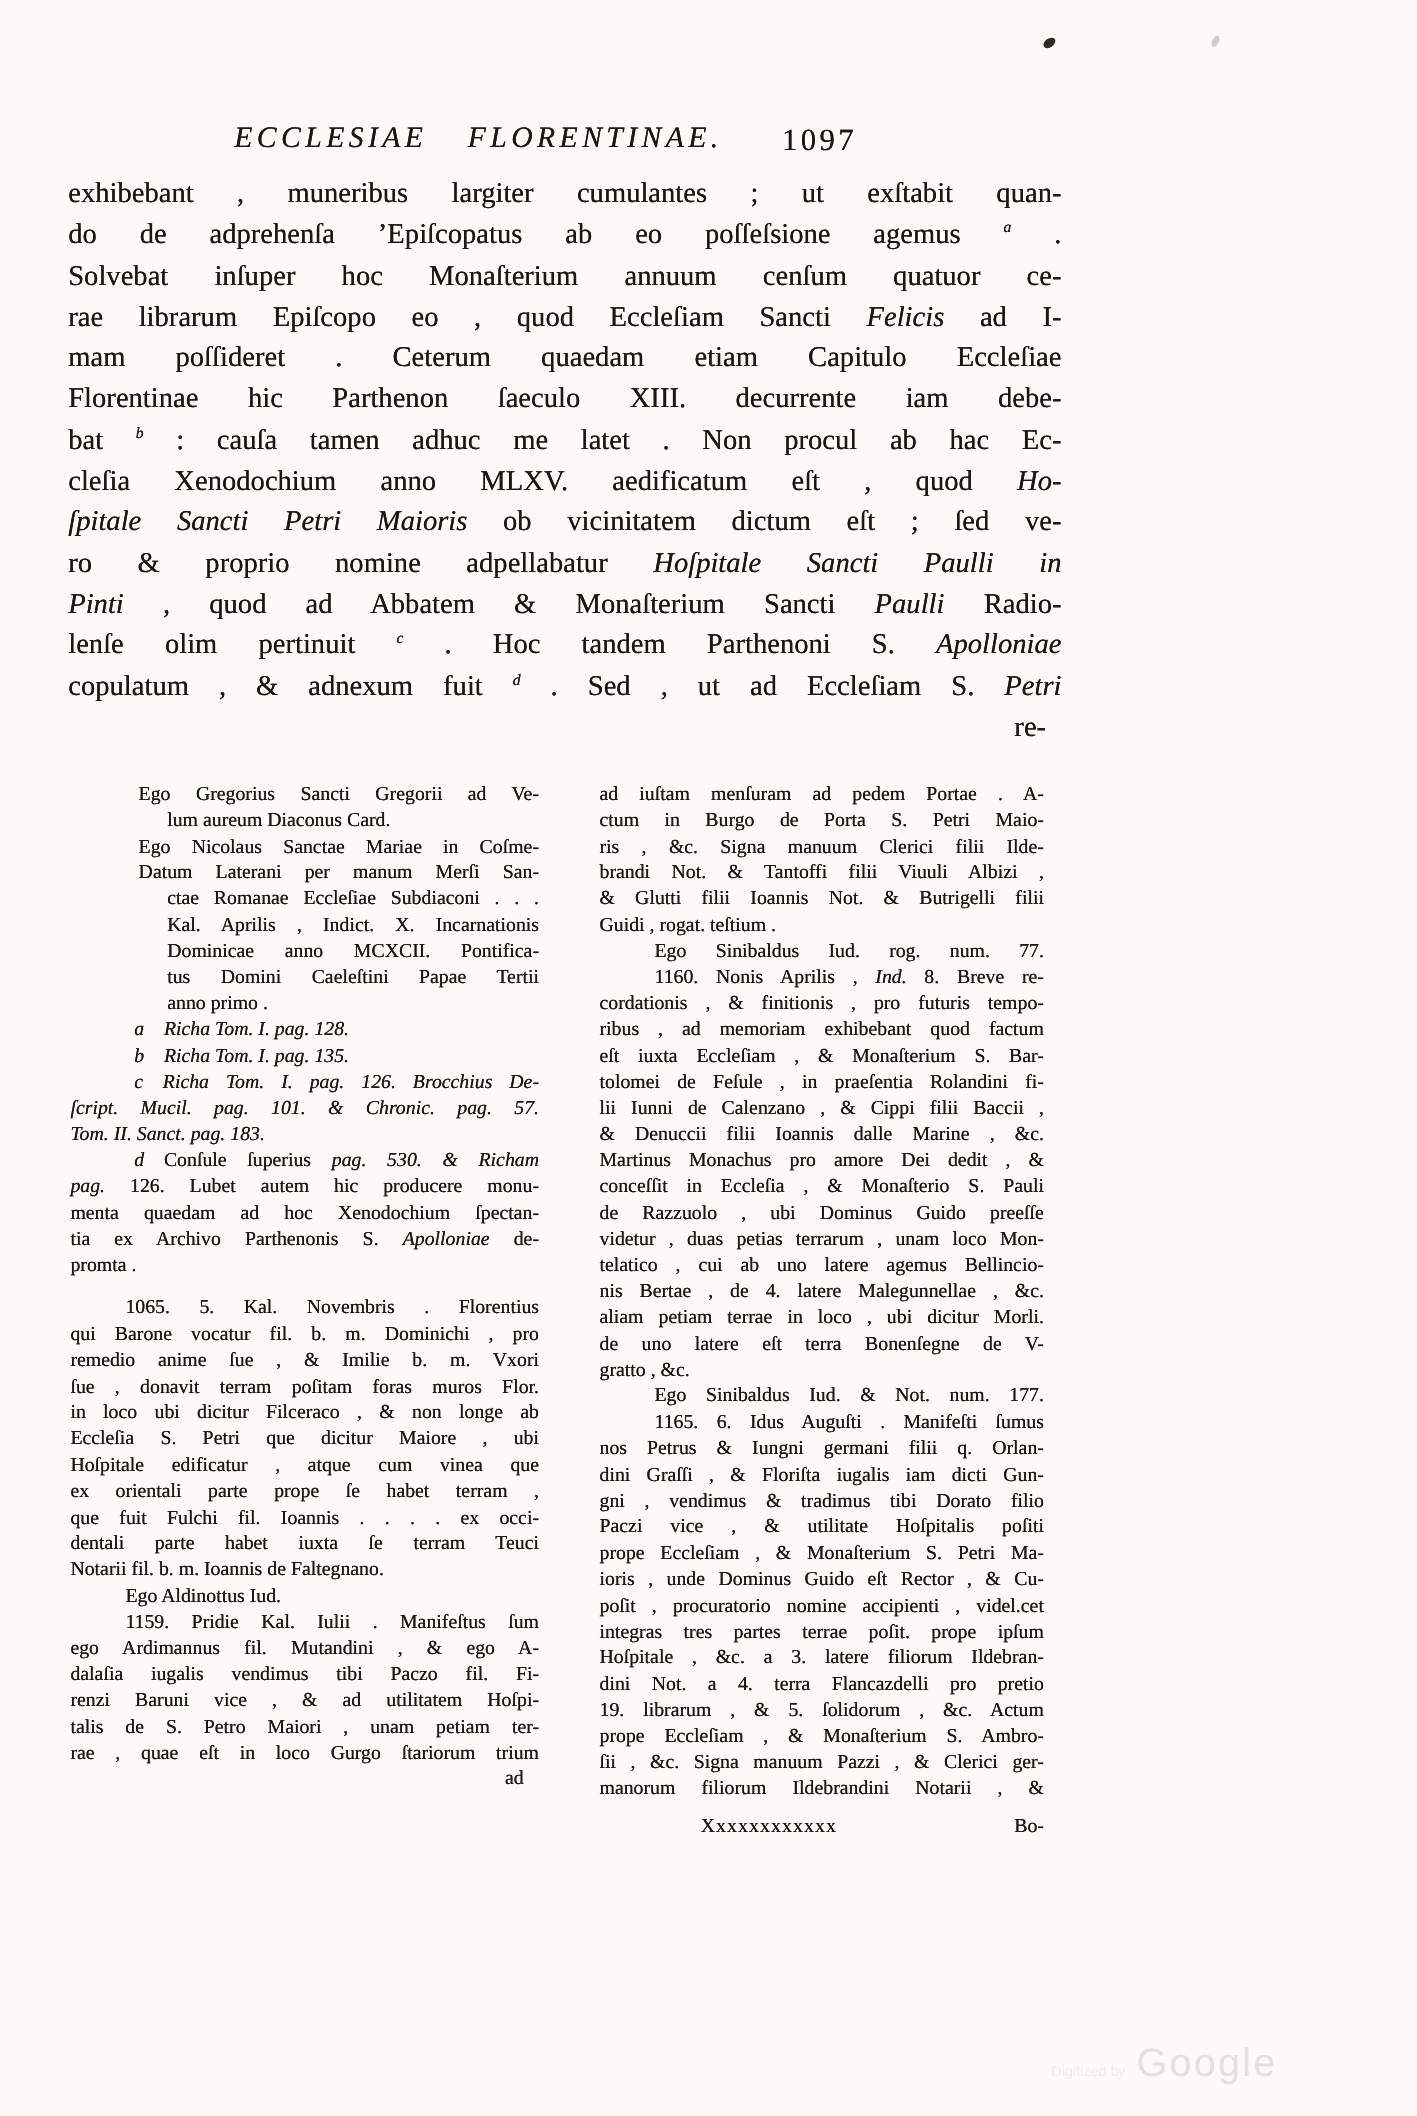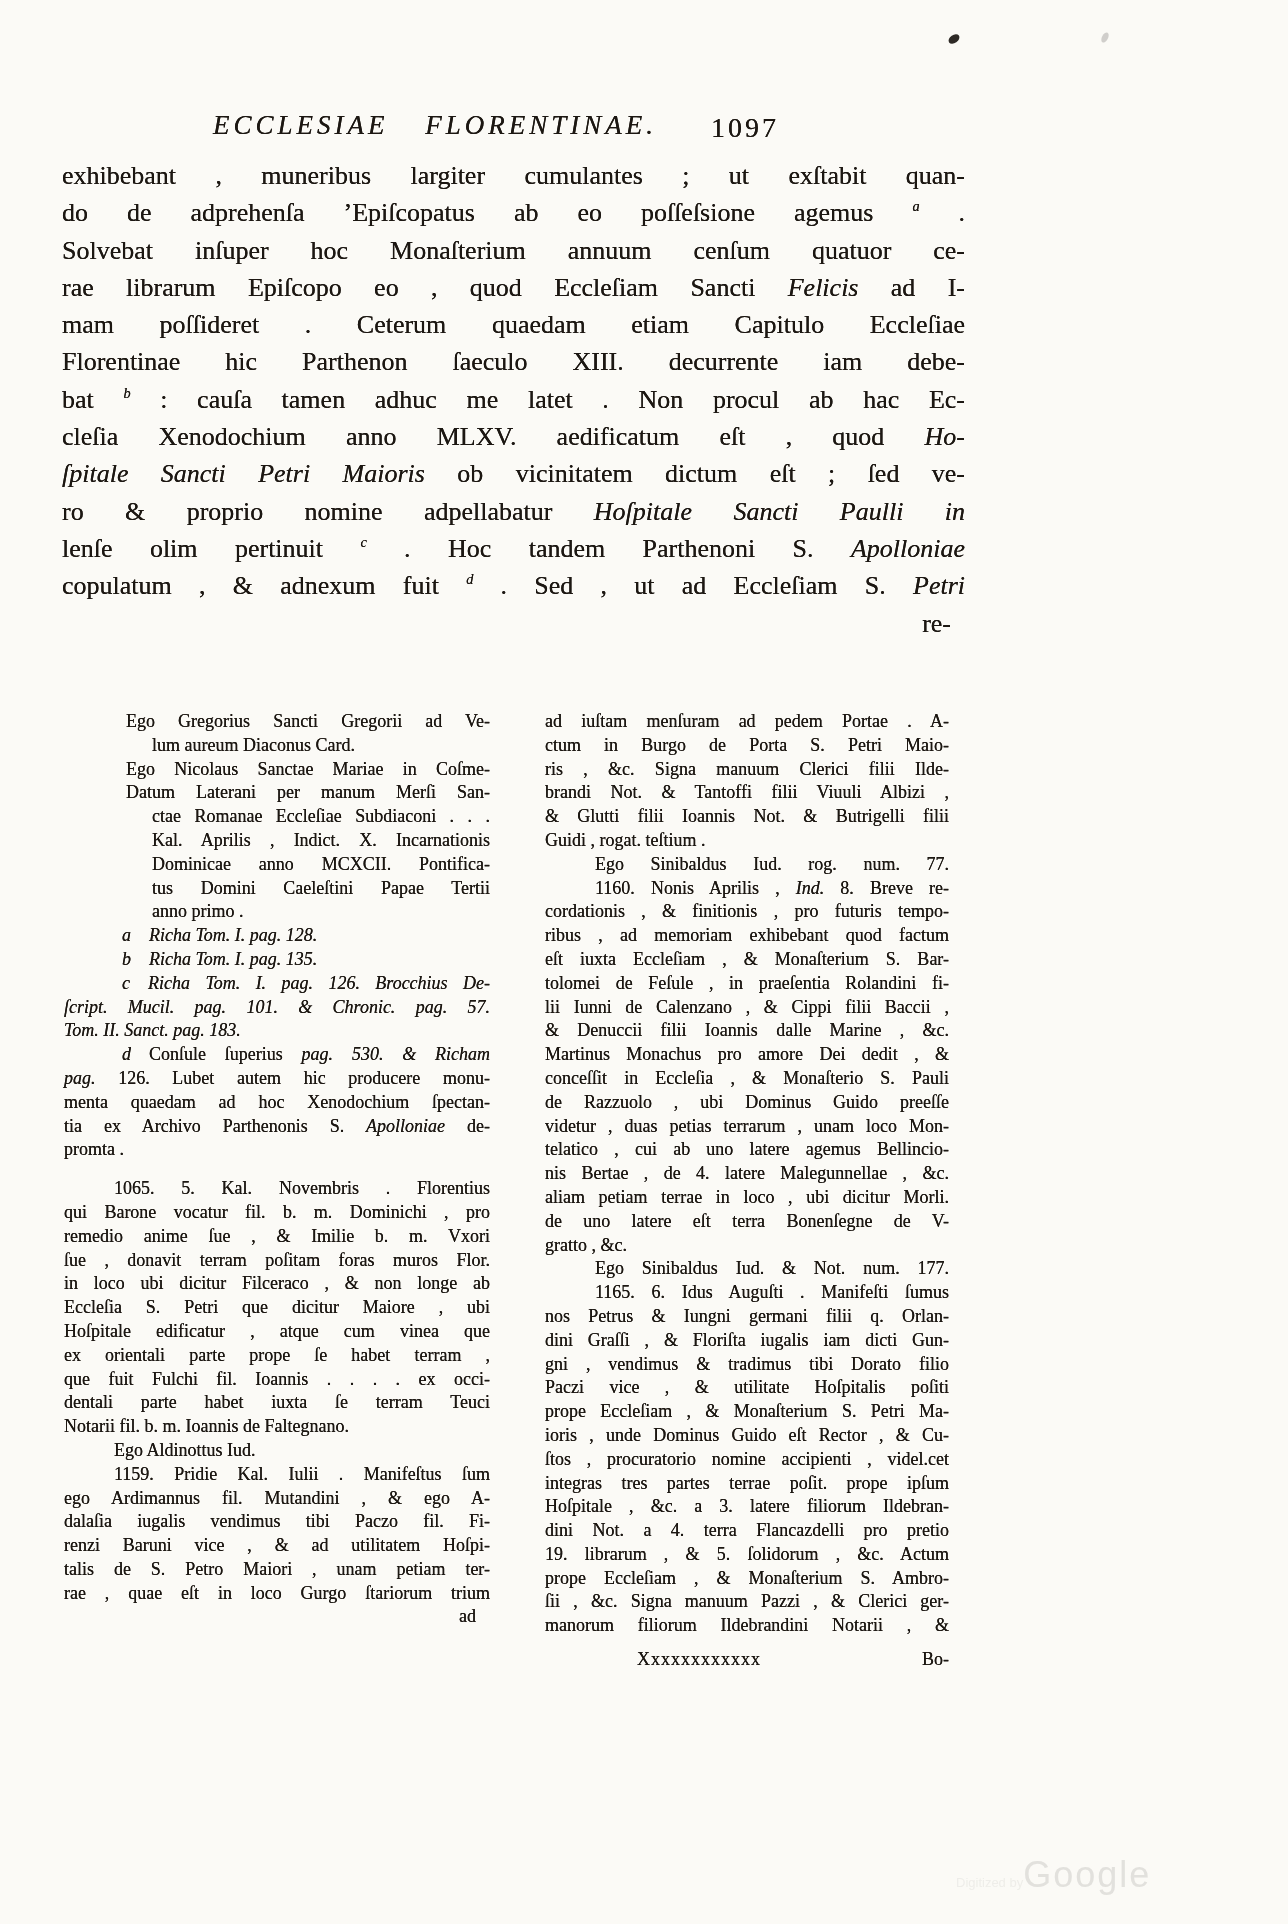--- a/index.html
+++ b/index.html
@@ -52,21 +52,21 @@
     font-size:18px;line-height:23.8px;text-shadow:0 0 .5px currentColor;
   }
   .sigrow .fill{margin-left:92px;letter-spacing:1px;}
   
   .speck{position:absolute;border-radius:50%;}
   .speck.s1{left:948px;top:35px;width:12px;height:8px;background:#2e2a26;transform:rotate(-35deg);}
   .speck.s2{left:1102px;top:32px;width:6px;height:11px;background:#b9b7b3;transform:rotate(28deg);opacity:.65;}
   
   .watermark{
     position:absolute;left:956px;top:1854px;
-    display:flex;align-items:baseline;
+    display:flex;align-items:baseline;gap:10px;
     color:var(--watermark,#e3e2de);
   }
   .watermark .wm-pre{font-family:"Liberation Sans","DejaVu Sans",sans-serif;font-size:13px;color:#eeede9;}
   .watermark .wm-logo{font-family:"Liberation Sans","DejaVu Sans",sans-serif;font-size:36px;letter-spacing:2px;}
 </style>
 </head>
 <body>
 
 <div class="page">
 
@@ -82,20 +82,21 @@
       <div class="ln j"><span>exhibebant , muneribus largiter cumulantes ; ut exſtabit quan-</span></div>
       <div class="ln j"><span>do de adprehenſa ’Epiſcopatus ab eo poſſeſsione agemus </span><span class="it sup">a</span><span> .</span></div>
       <div class="ln j"><span>Solvebat inſuper hoc Monaſterium annuum cenſum quatuor ce-</span></div>
       <div class="ln j"><span>rae librarum Epiſcopo eo , quod Eccleſiam Sancti </span><span class="it">Felicis</span><span> ad I-</span></div>
       <div class="ln j"><span>mam poſſideret . Ceterum quaedam etiam Capitulo Eccleſiae</span></div>
       <div class="ln j"><span>Florentinae hic Parthenon ſaeculo XIII. decurrente iam debe-</span></div>
       <div class="ln j"><span>bat </span><span class="it sup">b</span><span> : cauſa tamen adhuc me latet . Non procul ab hac Ec-</span></div>
       <div class="ln j"><span>cleſia Xenodochium anno MLXV. aedificatum eſt , quod </span><span class="it">Ho-</span></div>
       <div class="ln j"><span class="it">ſpitale Sancti Petri Maioris</span><span> ob vicinitatem dictum eſt ; ſed ve-</span></div>
       <div class="ln j"><span>ro &amp; proprio nomine adpellabatur </span><span class="it">Hoſpitale Sancti Paulli in</span></div>
+      <div class="ln j"><span class="it">Pinti</span><span> , quod ad Abbatem &amp; Monaſterium Sancti </span><span class="it">Paulli</span><span> Radio-</span></div>
       <div class="ln j"><span>lenſe olim pertinuit </span><span class="it sup">c</span><span> . Hoc tandem Parthenoni S. </span><span class="it">Apolloniae</span></div>
       <div class="ln j"><span>copulatum , &amp; adnexum fuit </span><span class="it sup">d</span><span> . Sed , ut ad Eccleſiam S. </span><span class="it">Petri</span></div>
       <div class="ln cw"><span>re-</span></div>
     </section>
 
   <section class="col left">
       <div class="ln i1 j"><span>Ego Gregorius Sancti Gregorii ad Ve-</span></div>
       <div class="ln i2"><span>lum aureum Diaconus Card.</span></div>
       <div class="ln i1 j"><span>Ego Nicolaus Sanctae Mariae in Coſme-</span></div>
       <div class="ln i1 j"><span>Datum Laterani per manum Merſi San-</span></div>
@@ -160,21 +161,21 @@
       <div class="ln j"><span>de uno latere eſt terra Bonenſegne de V-</span></div>
       <div class="ln"><span>gratto , &amp;c.</span></div>
       <div class="ln pi j"><span>Ego Sinibaldus Iud. &amp; Not. num. 177.</span></div>
       <div class="ln pi j"><span>1165. 6. Idus Auguſti . Manifeſti ſumus</span></div>
       <div class="ln j"><span>nos Petrus &amp; Iungni germani filii q. Orlan-</span></div>
       <div class="ln j"><span>dini Graſſi , &amp; Floriſta iugalis iam dicti Gun-</span></div>
       <div class="ln j"><span>gni , vendimus &amp; tradimus tibi Dorato filio</span></div>
       <div class="ln j"><span>Paczi vice , &amp; utilitate Hoſpitalis poſiti</span></div>
       <div class="ln j"><span>prope Eccleſiam , &amp; Monaſterium S. Petri Ma-</span></div>
       <div class="ln j"><span>ioris , unde Dominus Guido eſt Rector , &amp; Cu-</span></div>
-      <div class="ln j"><span>ſtos , procuratorio nomine accipienti , videl.cet</span></div>
+      <div class="ln j"><span>poſit , procuratorio nomine accipienti , videl.cet</span></div>
       <div class="ln j"><span>integras tres partes terrae poſit. prope ipſum</span></div>
       <div class="ln j"><span>Hoſpitale , &amp;c. a 3. latere filiorum Ildebran-</span></div>
       <div class="ln j"><span>dini Not. a 4. terra Flancazdelli pro pretio</span></div>
       <div class="ln j"><span>19. librarum , &amp; 5. ſolidorum , &amp;c. Actum</span></div>
       <div class="ln j"><span>prope Eccleſiam , &amp; Monaſterium S. Ambro-</span></div>
       <div class="ln j"><span>ſii , &amp;c. Signa manuum Pazzi , &amp; Clerici ger-</span></div>
       <div class="ln j"><span>manorum filiorum Ildebrandini Notarii , &amp;</span></div>
     </section>
 
   <div class="sigrow">

